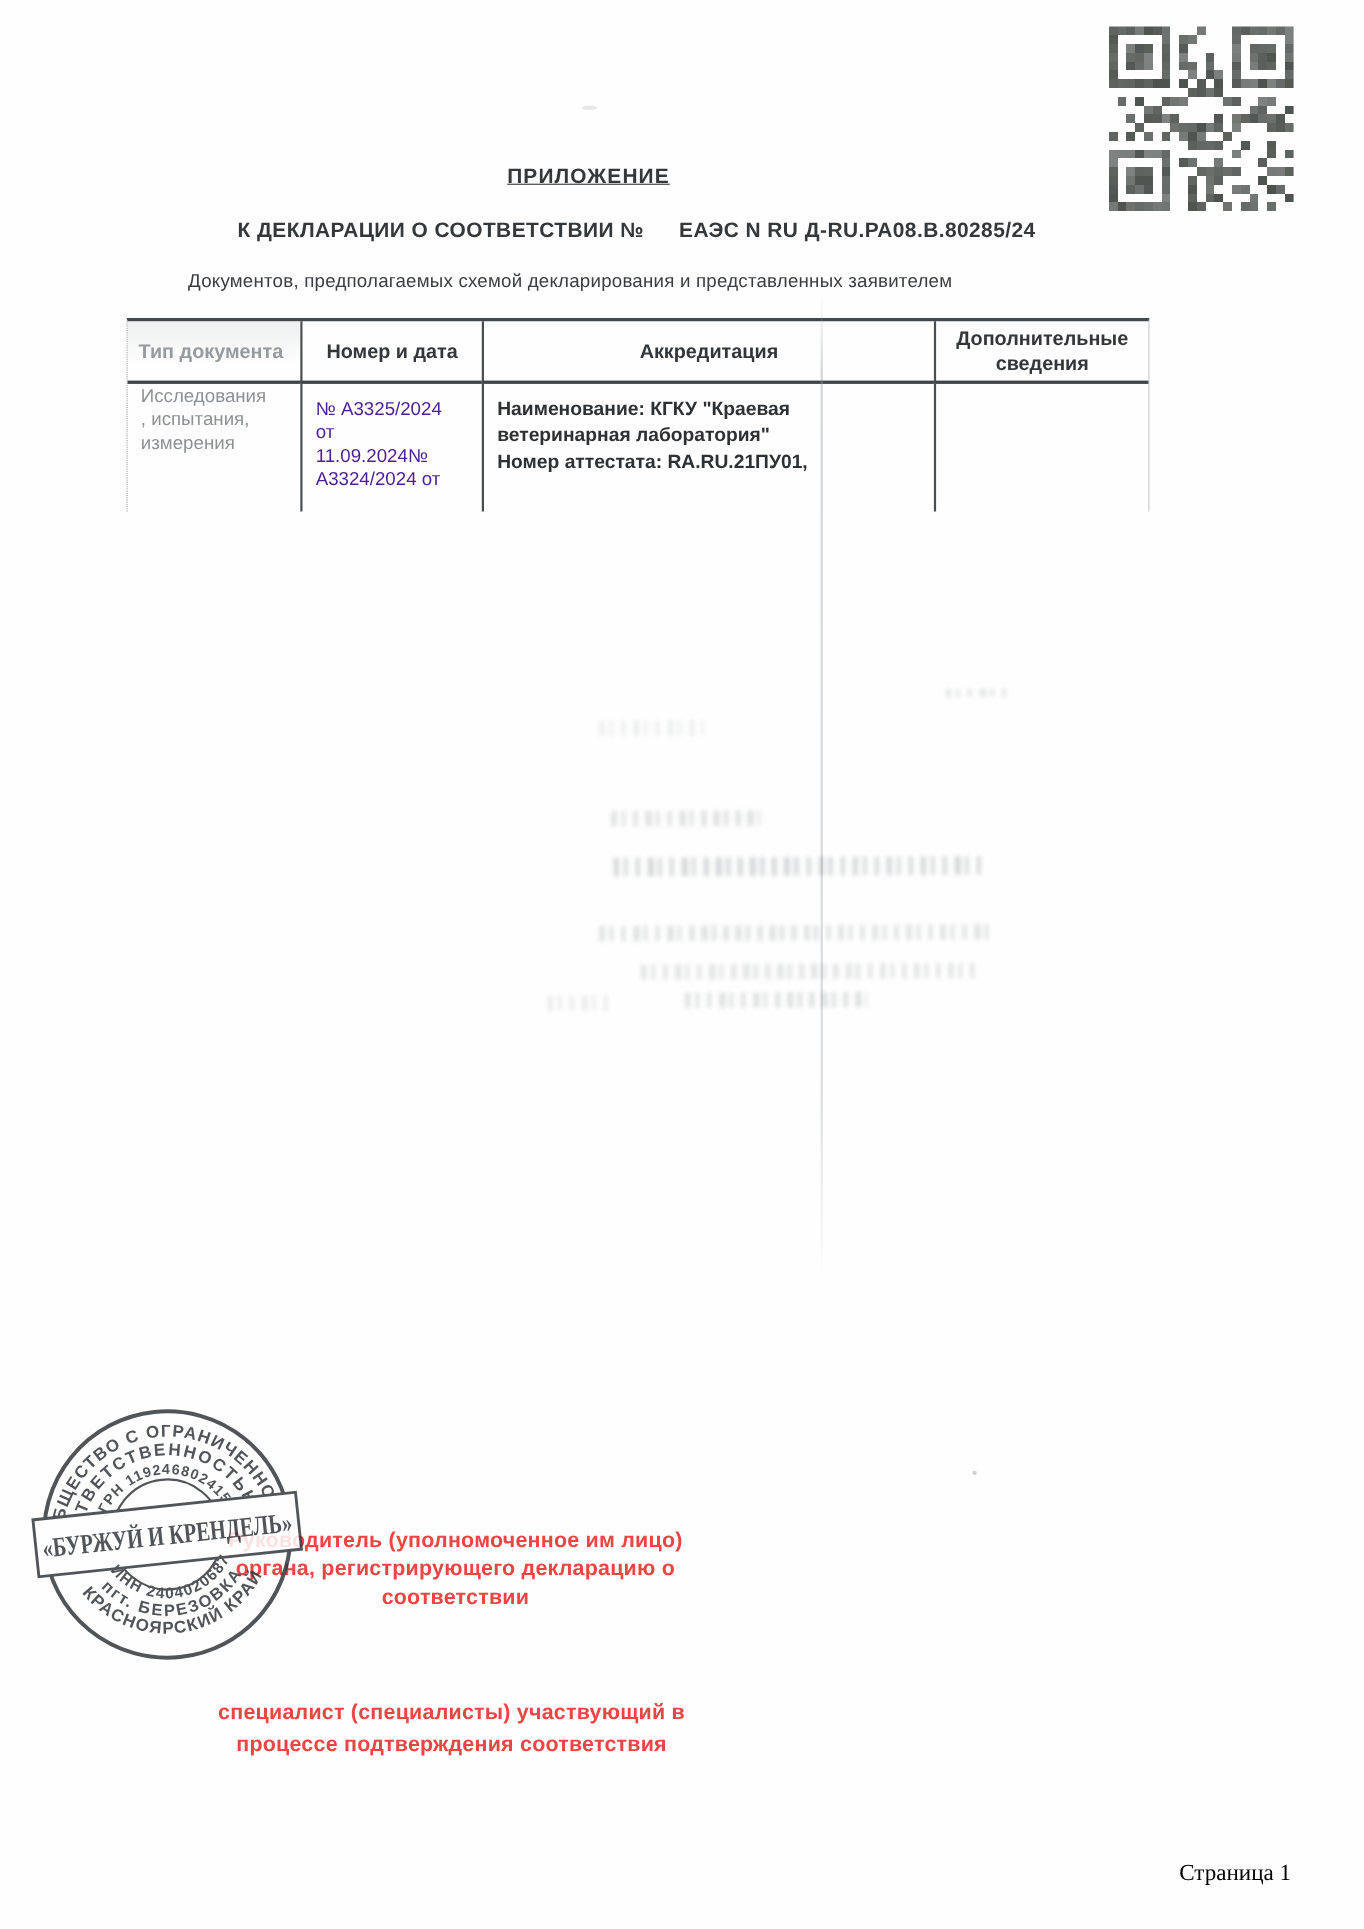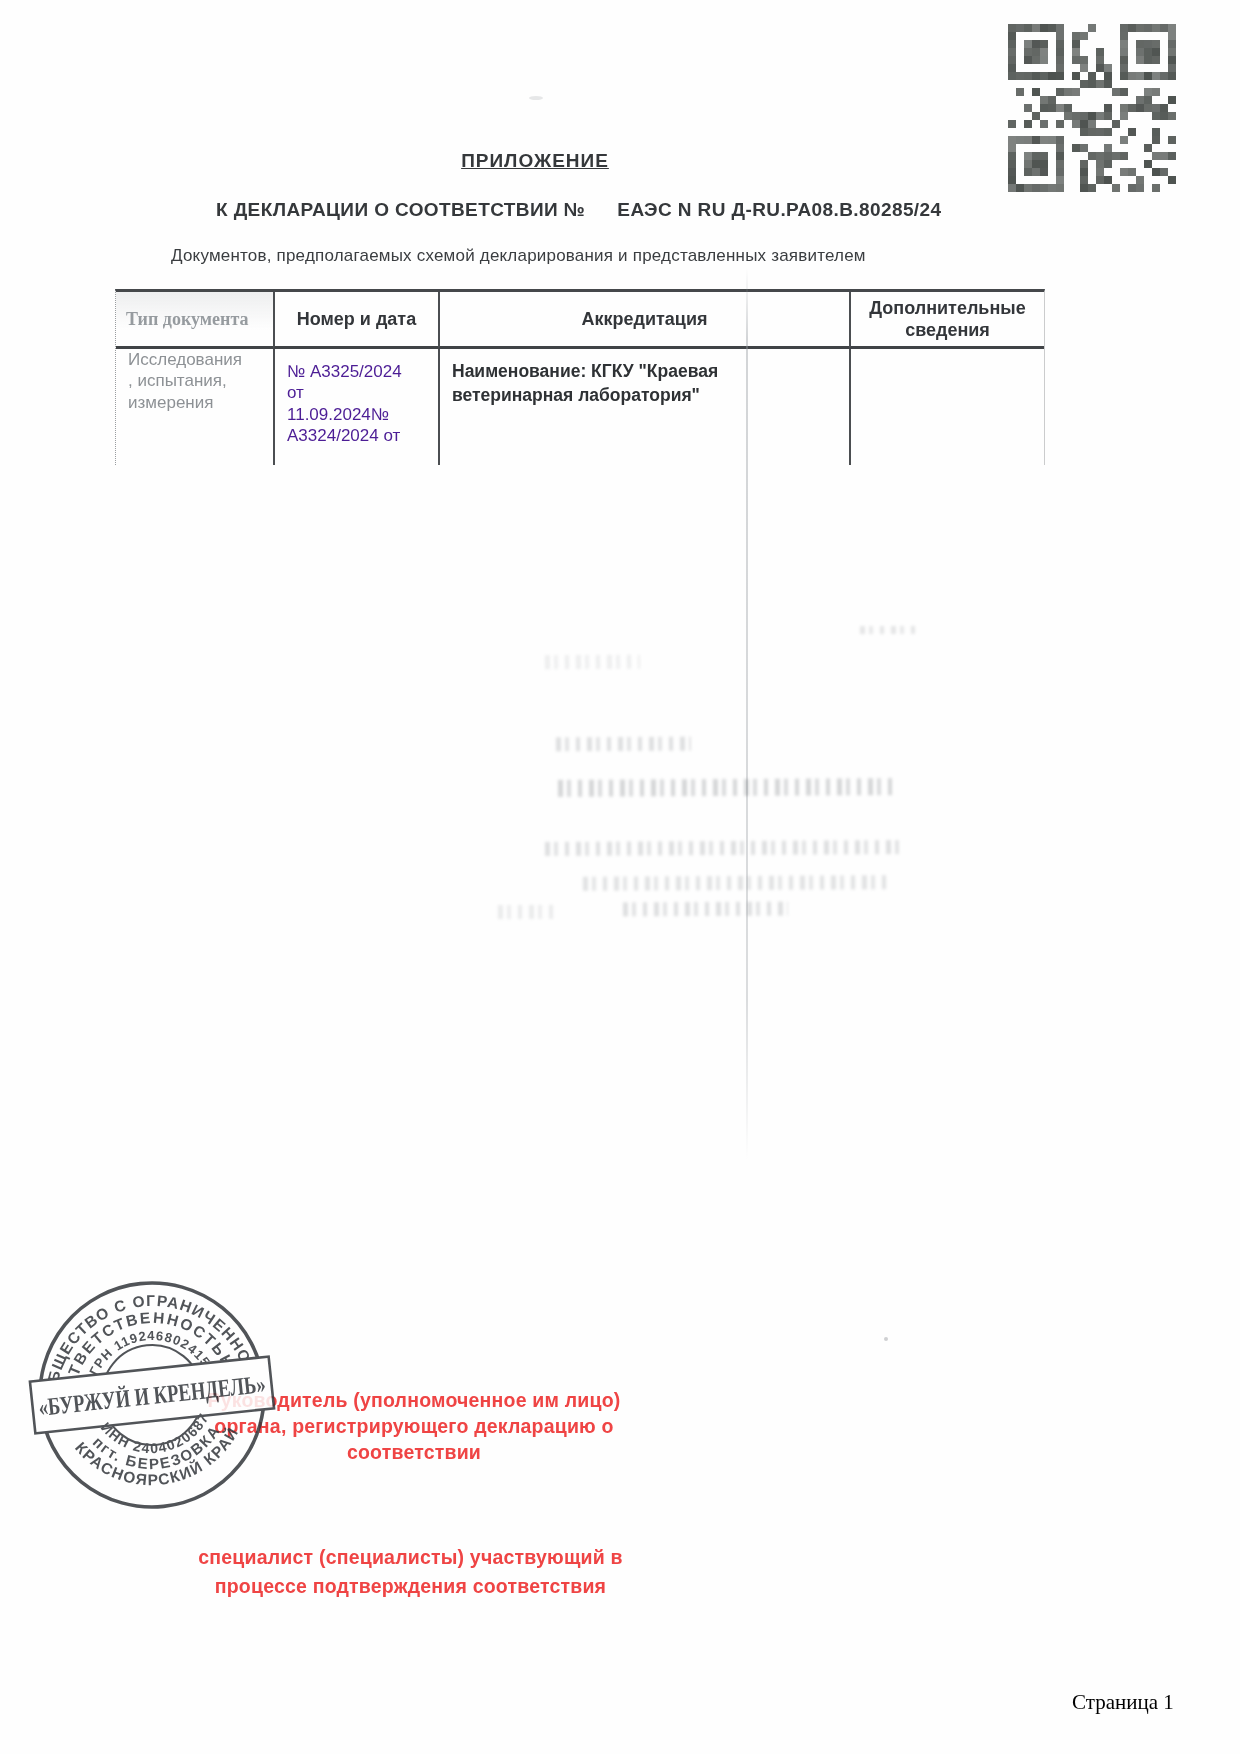--- a/index.html
+++ b/index.html
@@ -47,21 +47,21 @@
   .doc-table .cell.first{border-left:none;}
   .doc-table .hcell{
     border-bottom:3px solid #404346;
     font-weight:bold;font-size:18px;color:#33363a;
     display:flex;flex-direction:column;justify-content:center;align-items:center;
     text-align:center;padding:2px 6px;
   }
   .hcell.washed{
     color:#969b9f;filter:blur(.4px);
     background:linear-gradient(180deg,rgba(190,193,196,.25),rgba(255,255,255,0) 70%);
-    align-items:flex-start;text-align:right;padding-left:10px;font-family:Liberation Serif, serif;
+    align-items:flex-start;text-align:right;padding-left:10px;
   }
   .cell .ln{display:block;}
   .cell.type-col{color:#8d9195;filter:blur(.25px);padding-top:0;}
   .cell.numdate-col{color:#4c1d95;padding-top:12px;}
   .cell.accr-col{font-weight:bold;color:#2e3134;font-size:17.5px;padding-top:10px;line-height:1.38;}
   
   .fold-line{
     position:absolute;left:746px;top:268px;width:2px;height:892px;
     background:linear-gradient(180deg,rgba(150,155,160,0),rgba(150,155,160,.42) 8%,rgba(150,155,160,.34) 82%,rgba(150,155,160,0));
   }
@@ -330,20 +330,21 @@
     </div>
     <div class="cell numdate-col">
       <span class="ln">№ А3325/2024</span>
       <span class="ln">от</span>
       <span class="ln">11.09.2024№</span>
       <span class="ln">А3324/2024 от</span>
     </div>
     <div class="cell accr-col">
       <span class="ln">Наименование: КГКУ "Краевая</span>
       <span class="ln">ветеринарная лаборатория"</span>
+      <span class="ln">Номер аттестата: RA.RU.21ПУ01,</span>
     </div>
     <div class="cell"></div>
   </div>
 
   <div class="fold-line"></div>
   <div class="ghost" style="left:545px;top:655px;width:95px;opacity:.10"></div>
   <div class="ghost" style="left:556px;top:737px;width:135px;opacity:.20"></div>
   <div class="ghost" style="left:558px;top:779px;width:335px;height:17px;opacity:.26"></div>
   <div class="ghost" style="left:545px;top:841px;width:360px;opacity:.20"></div>
   <div class="ghost" style="left:583px;top:876px;width:305px;opacity:.18"></div>

